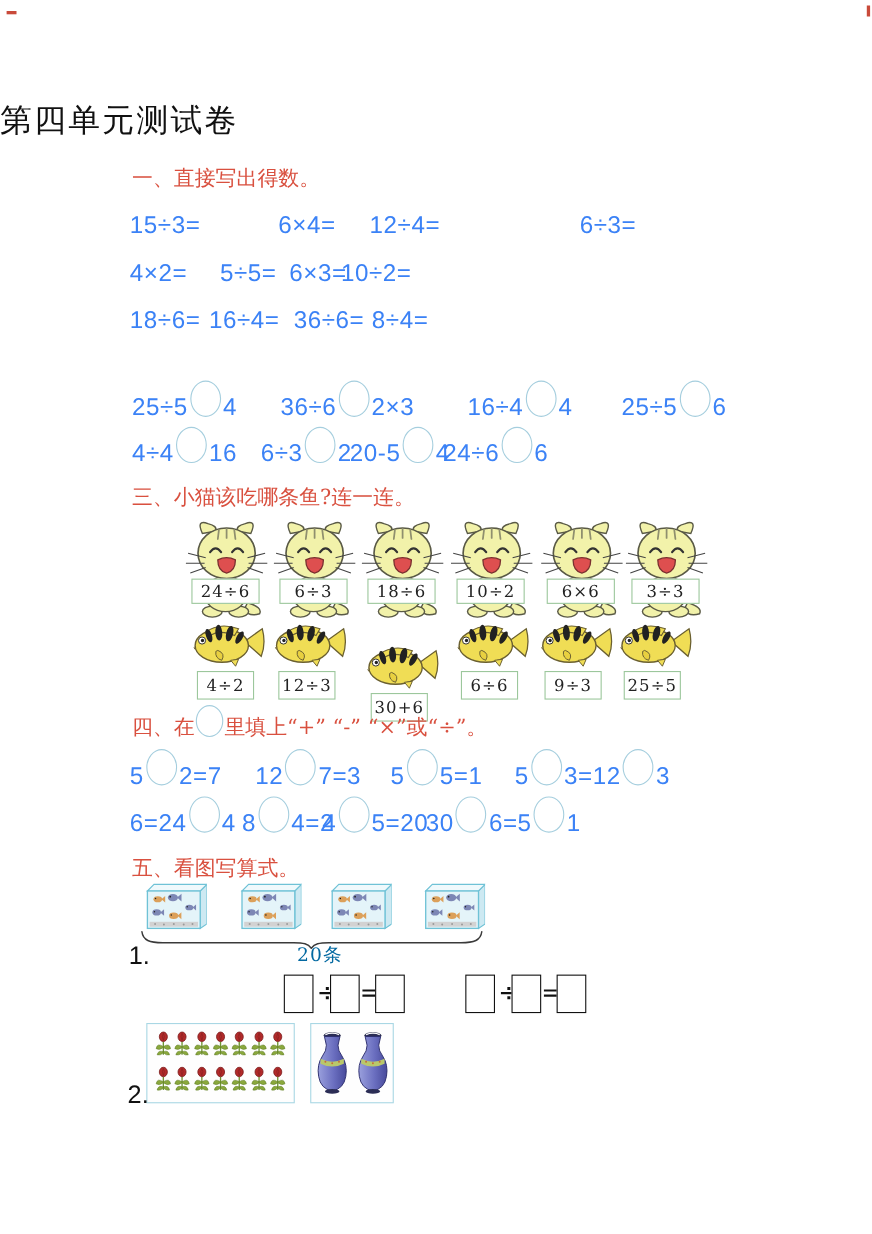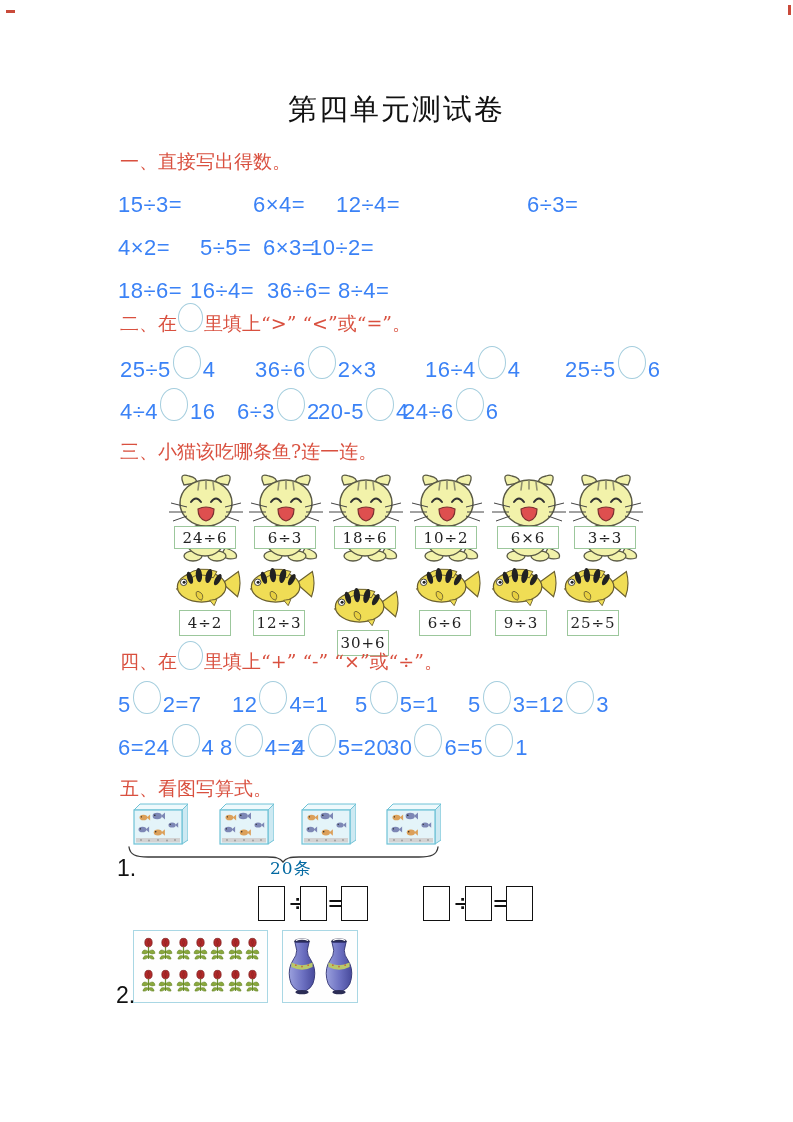--- a/index.html
+++ b/index.html
@@ -1,18 +1,18 @@
 <!DOCTYPE html>
 <html><head>
 <meta charset="utf-8">
 <style>
   html,body{margin:0;padding:0;background:#fff;}
   .page{position:relative;width:793px;height:1122px;background:#fff;overflow:hidden;
         font-family:"Liberation Sans",sans-serif;}
-  .title{position:absolute;left:0;top:90px;width:100%;text-align:center;
+  .title{position:absolute;left:0;top:90px;width:100%;text-align:left;
          font-family:"DejaVu Serif","Liberation Serif",serif;font-size:29px;color:#111;letter-spacing:2px;}
   .hdr{position:absolute;font-family:"DejaVu Serif","Liberation Serif",serif;
        font-size:19px;color:#d9503f;white-space:nowrap;}
   .expr{position:absolute;font-size:22px;color:#3b82f6;white-space:nowrap;letter-spacing:.5px;}
   .circle{display:inline-block;width:28px;height:33px;border:1.4px solid #a5cede;border-radius:50%;
           vertical-align:middle;transform:translateY(-9px);margin:0 2px;background:#fff;box-sizing:border-box;}
   .circlesm{display:inline-block;width:25px;height:29px;border:1.3px solid #a5cede;border-radius:50%;
           vertical-align:middle;transform:translateY(-7px);margin:0 1px;background:#fff;box-sizing:border-box;}
   .cat{position:absolute;width:82px;height:92px;}
   .cat svg.art{position:absolute;left:0;top:0;width:82px;height:92px;}
@@ -140,21 +140,20 @@
   <span class="expr" style="left:527px;top:192px">6÷3=</span>
   <span class="expr" style="left:118px;top:235px">4×2=</span>
   <span class="expr" style="left:200px;top:235px">5÷5=</span>
   <span class="expr" style="left:263px;top:235px">6×3=</span>
   <span class="expr" style="left:310px;top:235px">10÷2=</span>
   <span class="expr" style="left:118px;top:278px">18÷6=</span>
   <span class="expr" style="left:190px;top:278px">16÷4=</span>
   <span class="expr" style="left:267px;top:278px">36÷6=</span>
   <span class="expr" style="left:338px;top:278px">8÷4=</span>
 
-  <div class="hdr" style="left:120px;top:310px"><span>二、在</span><span class="circlesm"></span><span>里填上“&gt;” “&lt;”或“=”。</span></div>
 
   <span class="expr" style="left:120px;top:355px"><span>25÷5</span><span class="circle"></span><span>4</span></span>
   <span class="expr" style="left:255px;top:355px"><span>36÷6</span><span class="circle"></span><span>2×3</span></span>
   <span class="expr" style="left:425px;top:355px"><span>16÷4</span><span class="circle"></span><span>4</span></span>
   <span class="expr" style="left:565px;top:355px"><span>25÷5</span><span class="circle"></span><span>6</span></span>
   <span class="expr" style="left:120px;top:397px"><span>4÷4</span><span class="circle"></span><span>16</span></span>
   <span class="expr" style="left:237px;top:397px"><span>6÷3</span><span class="circle"></span><span>2</span></span>
   <span class="expr" style="left:318px;top:397px"><span>20-5</span><span class="circle"></span><span>4</span></span>
   <span class="expr" style="left:403px;top:397px"><span>24÷6</span><span class="circle"></span><span>6</span></span>
 
@@ -230,21 +229,21 @@
   <div class="fishb" style="left:556px;top:562px">
     <svg class="fart" viewBox="0 0 78 48">
         <use href="#sym-fish"></use>
       </svg>
     <div class="fcard">25÷5</div>
   </div>
 
   <div class="hdr" style="left:120px;top:648px"><span>四、在</span><span class="circlesm"></span><span>里填上“+” “-” “×”或“÷”。</span></div>
 
   <span class="expr" style="left:118px;top:690px"><span>5</span><span class="circle"></span><span>2=7</span></span>
-  <span class="expr" style="left:232px;top:690px"><span>12</span><span class="circle"></span><span>4=1</span></span>
+  <span class="expr" style="left:232px;top:690px"><span>12</span><span class="circle"></span><span>7=3</span></span>
   <span class="expr" style="left:355px;top:690px"><span>5</span><span class="circle"></span><span>5=1</span></span>
   <span class="expr" style="left:468px;top:690px"><span>5</span><span class="circle"></span><span>3=12</span><span class="circle"></span><span>3</span></span>
 
   <span class="expr" style="left:118px;top:733px"><span>6=24</span><span class="circle"></span><span>4</span></span>
   <span class="expr" style="left:220px;top:733px"><span>8</span><span class="circle"></span><span>4=2</span></span>
   <span class="expr" style="left:293px;top:733px"><span>4</span><span class="circle"></span><span>5=20</span></span>
   <span class="expr" style="left:387px;top:733px"><span>30</span><span class="circle"></span><span>6=5</span><span class="circle"></span><span>1</span></span>
 
   <div class="hdr" style="left:120px;top:776px">五、看图写算式。</div>
 

